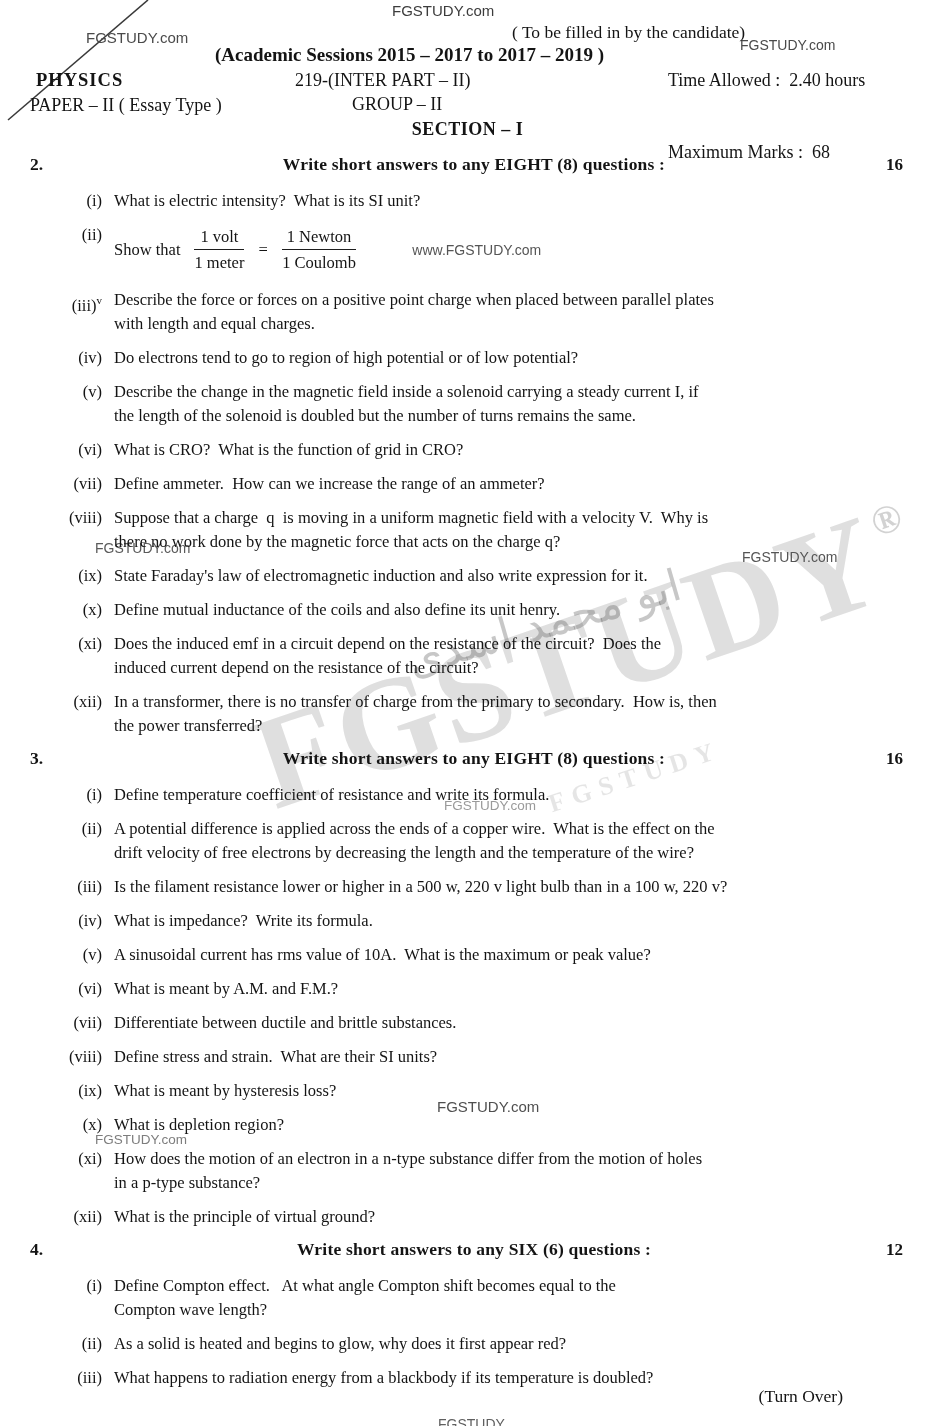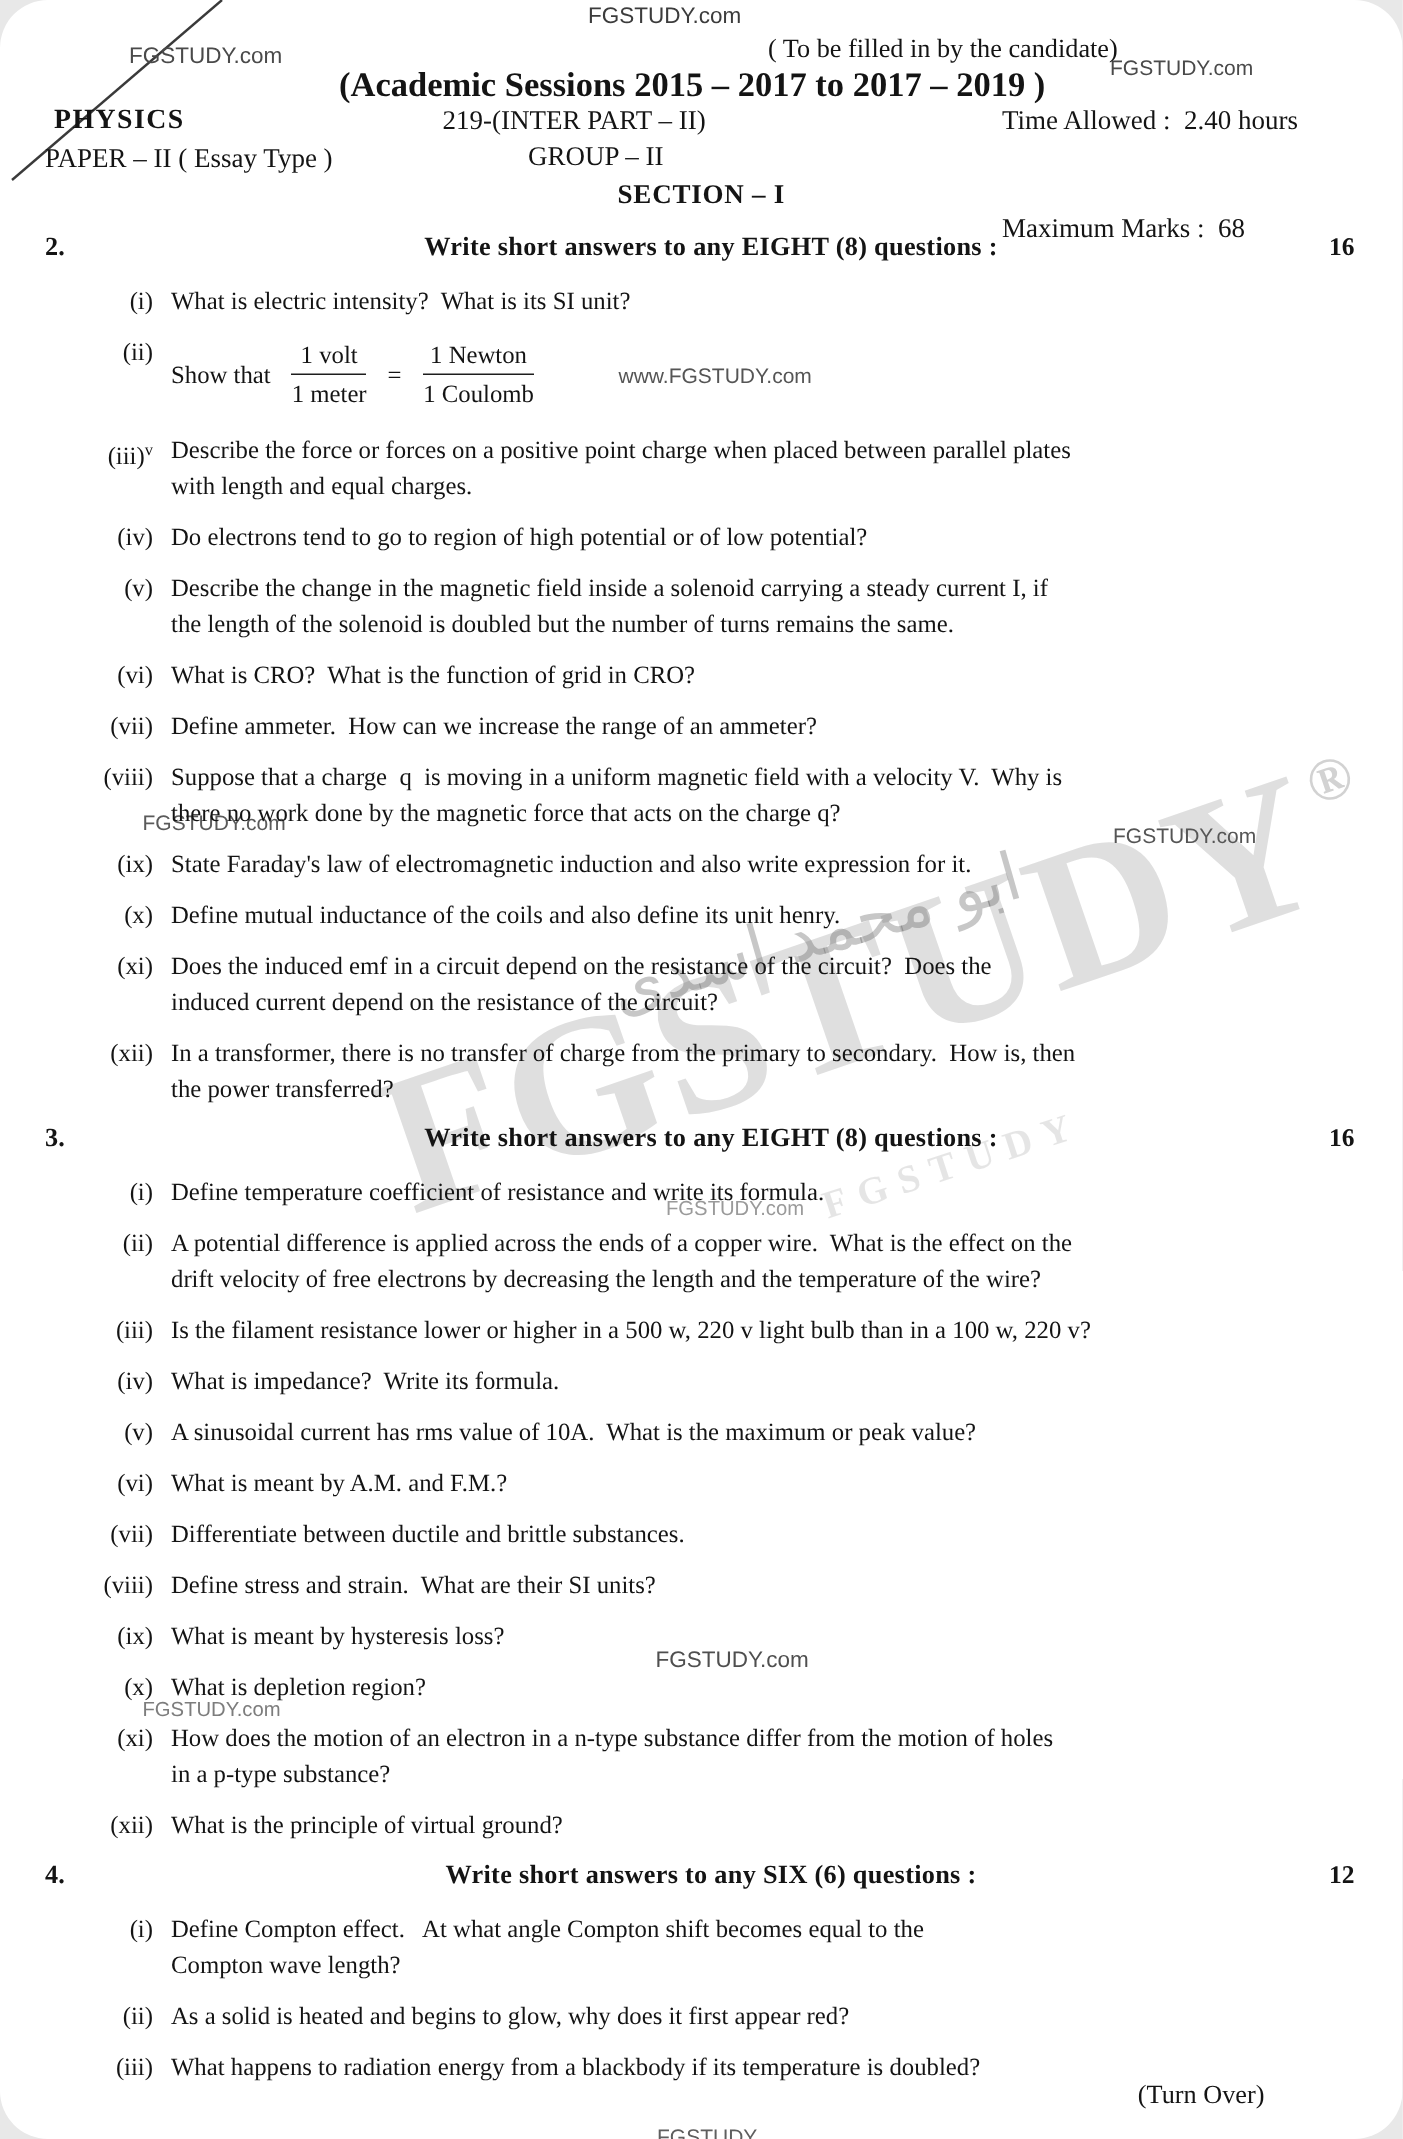--- a/index.html
+++ b/index.html
@@ -4,26 +4,25 @@
 <style>
   html,body { margin:0; padding:0; background:#e8e8e8; }
   .page {
     position:relative;
     width:935px; height:1426px;
     margin:0 auto;
     background:#ffffff;
     font-family:"Liberation Serif", serif;
     color:#141414;
     overflow:hidden;
-    border-radius:32px;
   }
   
   .hdr { position:absolute; white-space:pre; }
   .hdr-candidate { left:512px; top:22px; font-size:17.5px; }
-  .hdr-session   { left:226px; top:44px; font-size:23px; font-weight:bold; }
+  .hdr-session   { left:215px; top:44px; font-size:19px; font-weight:bold; }
   .hdr-subject   { left:36px;  top:70px; font-size:18.5px; font-weight:bold; letter-spacing:1px; }
   .hdr-code      { left:295px; top:70px; font-size:18px; }
   .hdr-time      { left:668px; top:70px; font-size:18px; }
   .hdr-papertype { left:30px;  top:95px; font-size:18px; }
   .hdr-group     { left:352px; top:94px; font-size:18px; }
   .hdr-marks     { left:668px; top:94px; font-size:18px;margin-top:48px; }
   .hdr-section   { left:50%; top:119px; transform:translateX(-50%); font-size:18px; font-weight:bold; letter-spacing:0.5px; }
 
   
   .wm { position:absolute; font-family:"Liberation Sans", sans-serif; pointer-events:none; }

